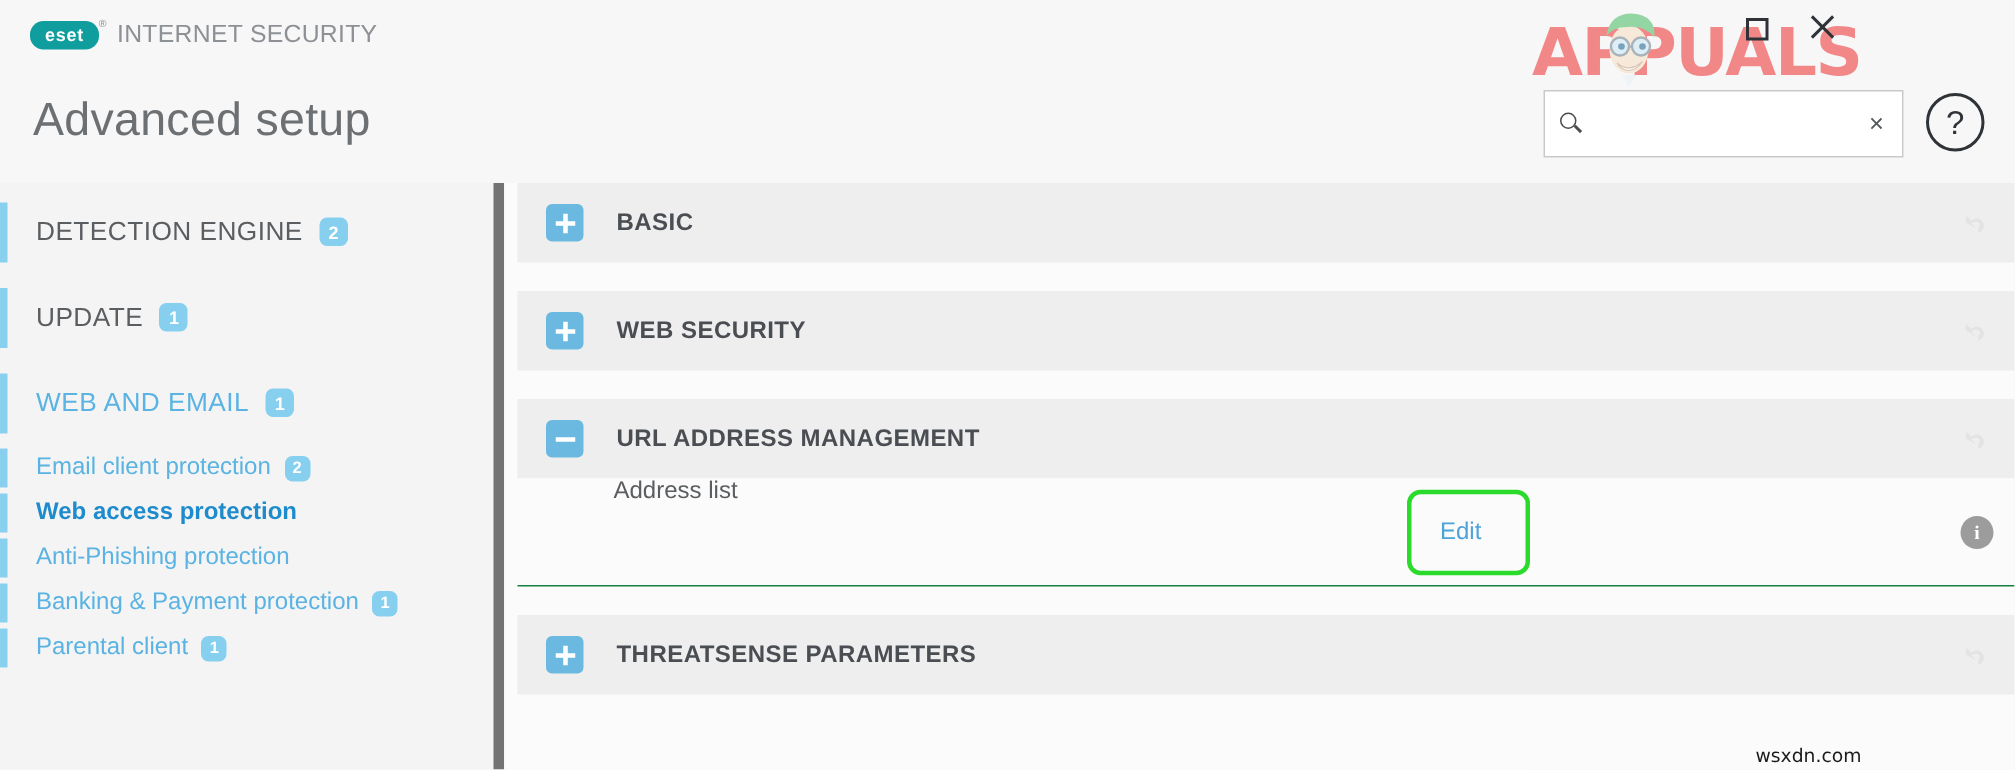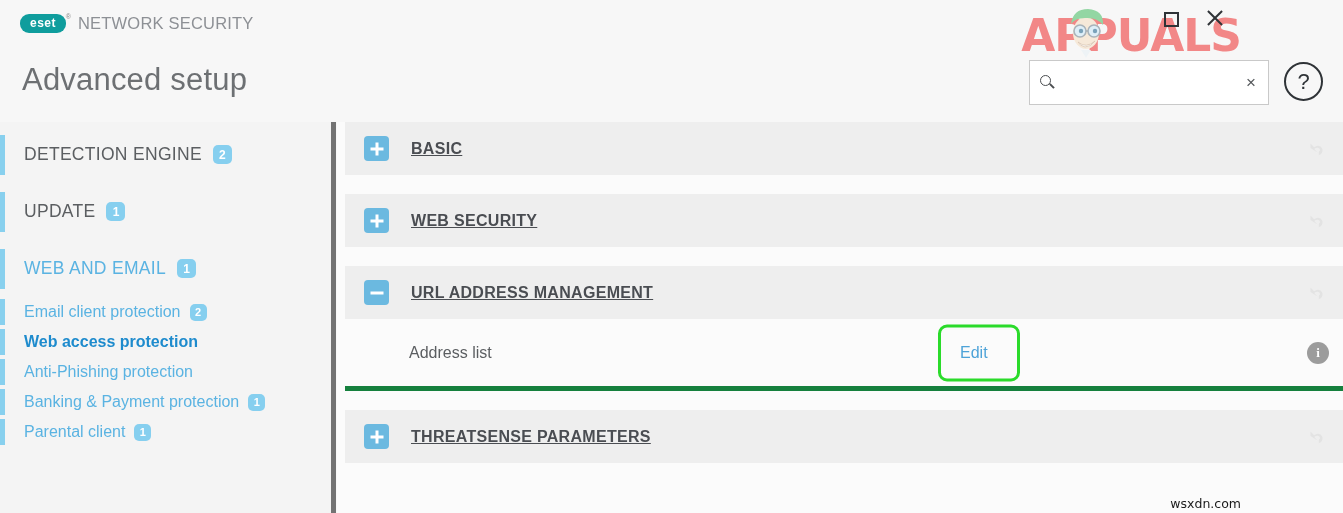--- a/index.html
+++ b/index.html
@@ -137,21 +137,21 @@
     display: flex; align-items: center; justify-content: center;
     font-size: 22px; color: #2f3337;
     z-index: 30;
   }
 
   
   .sidebar {
     position: absolute; top: 122px; left: 0;
     width: 336px; height: 391px;
     background: #f4f4f4;
-    border-right: 5px solid #737373;
+    border-right: 7px solid #737373;
   }
   .nav-top { padding-top: 4px; }
   .nav-item {
     position: relative;
     display: flex; align-items: center;
     padding-left: 24px;
   }
   .nav-item .accent {
     position: absolute; left: 0; top: 50%;
     transform: translateY(-50%);
@@ -204,37 +204,37 @@
     width: 13px; height: 3px; background: #ffffff;
   }
   .toggle-box .v {
     position: absolute; left: 50%; top: 50%;
     transform: translate(-50%,-50%);
     width: 3px; height: 13px; background: #ffffff;
   }
   .section-title {
     margin-left: 22px;
     font-size: 16px; font-weight: bold;
-    color: #4a4d52; letter-spacing: 0.3px; text-decoration: underline;
+    color: #4a4d52; letter-spacing: 0.3px;
   }
   .revert-icon {
     position: absolute; right: 16px; top: 50%;
     transform: translateY(-50%);
     width: 22px; height: 22px;
     opacity: 0.85;
   }
   .gap { height: 19px; }
 
   .setting-row {
     position: relative;
     height: 72px;
     margin-left: 8px;
     background: #fbfbfb;
-    border-bottom: 5px solid #15803d;
-    display: flex; align-items: center;
+    border-bottom: 1px solid #15803d;
+    display: flex; align-items: flex-start;
   }
   .setting-label {
     margin-left: 64px;
     font-size: 16px; color: #5b5e61;
   }
   .edit-link {
     position: absolute; left: 615px; top: 50%;
     transform: translateY(-50%);
     font-size: 16px; color: #4ea3d8;
   }
@@ -269,21 +269,21 @@
 <body>
 
 <div id="app">
 
   <div class="topbar">
     <div class="brand">
       <div class="eset-logo">
         <span class="mark">eset</span>
         <span class="reg">®</span>
       </div>
-      <div class="suite-name">NETWORK SECURITY</div>
+      <div class="suite-name">INTERNET SECURITY</div>
     </div>
   </div>
 
   <div class="appuals-wm">
     <span class="wm-text">APPUALS</span>
     <svg class="mascot" viewBox="0 0 46 52">
       <ellipse cx="23" cy="27" rx="13" ry="16" fill="#f6e2c8"></ellipse>
       <path d="M8 18 Q10 3 25 3 Q41 4 40 19 Q34 11 22 12 Q12 12 8 18 Z" fill="#56c271"></path>
       <circle cx="17" cy="25" r="6" fill="#cfe9f7" stroke="#7a8a95" stroke-width="1.6"></circle>
       <circle cx="31" cy="25" r="6" fill="#cfe9f7" stroke="#7a8a95" stroke-width="1.6"></circle>

